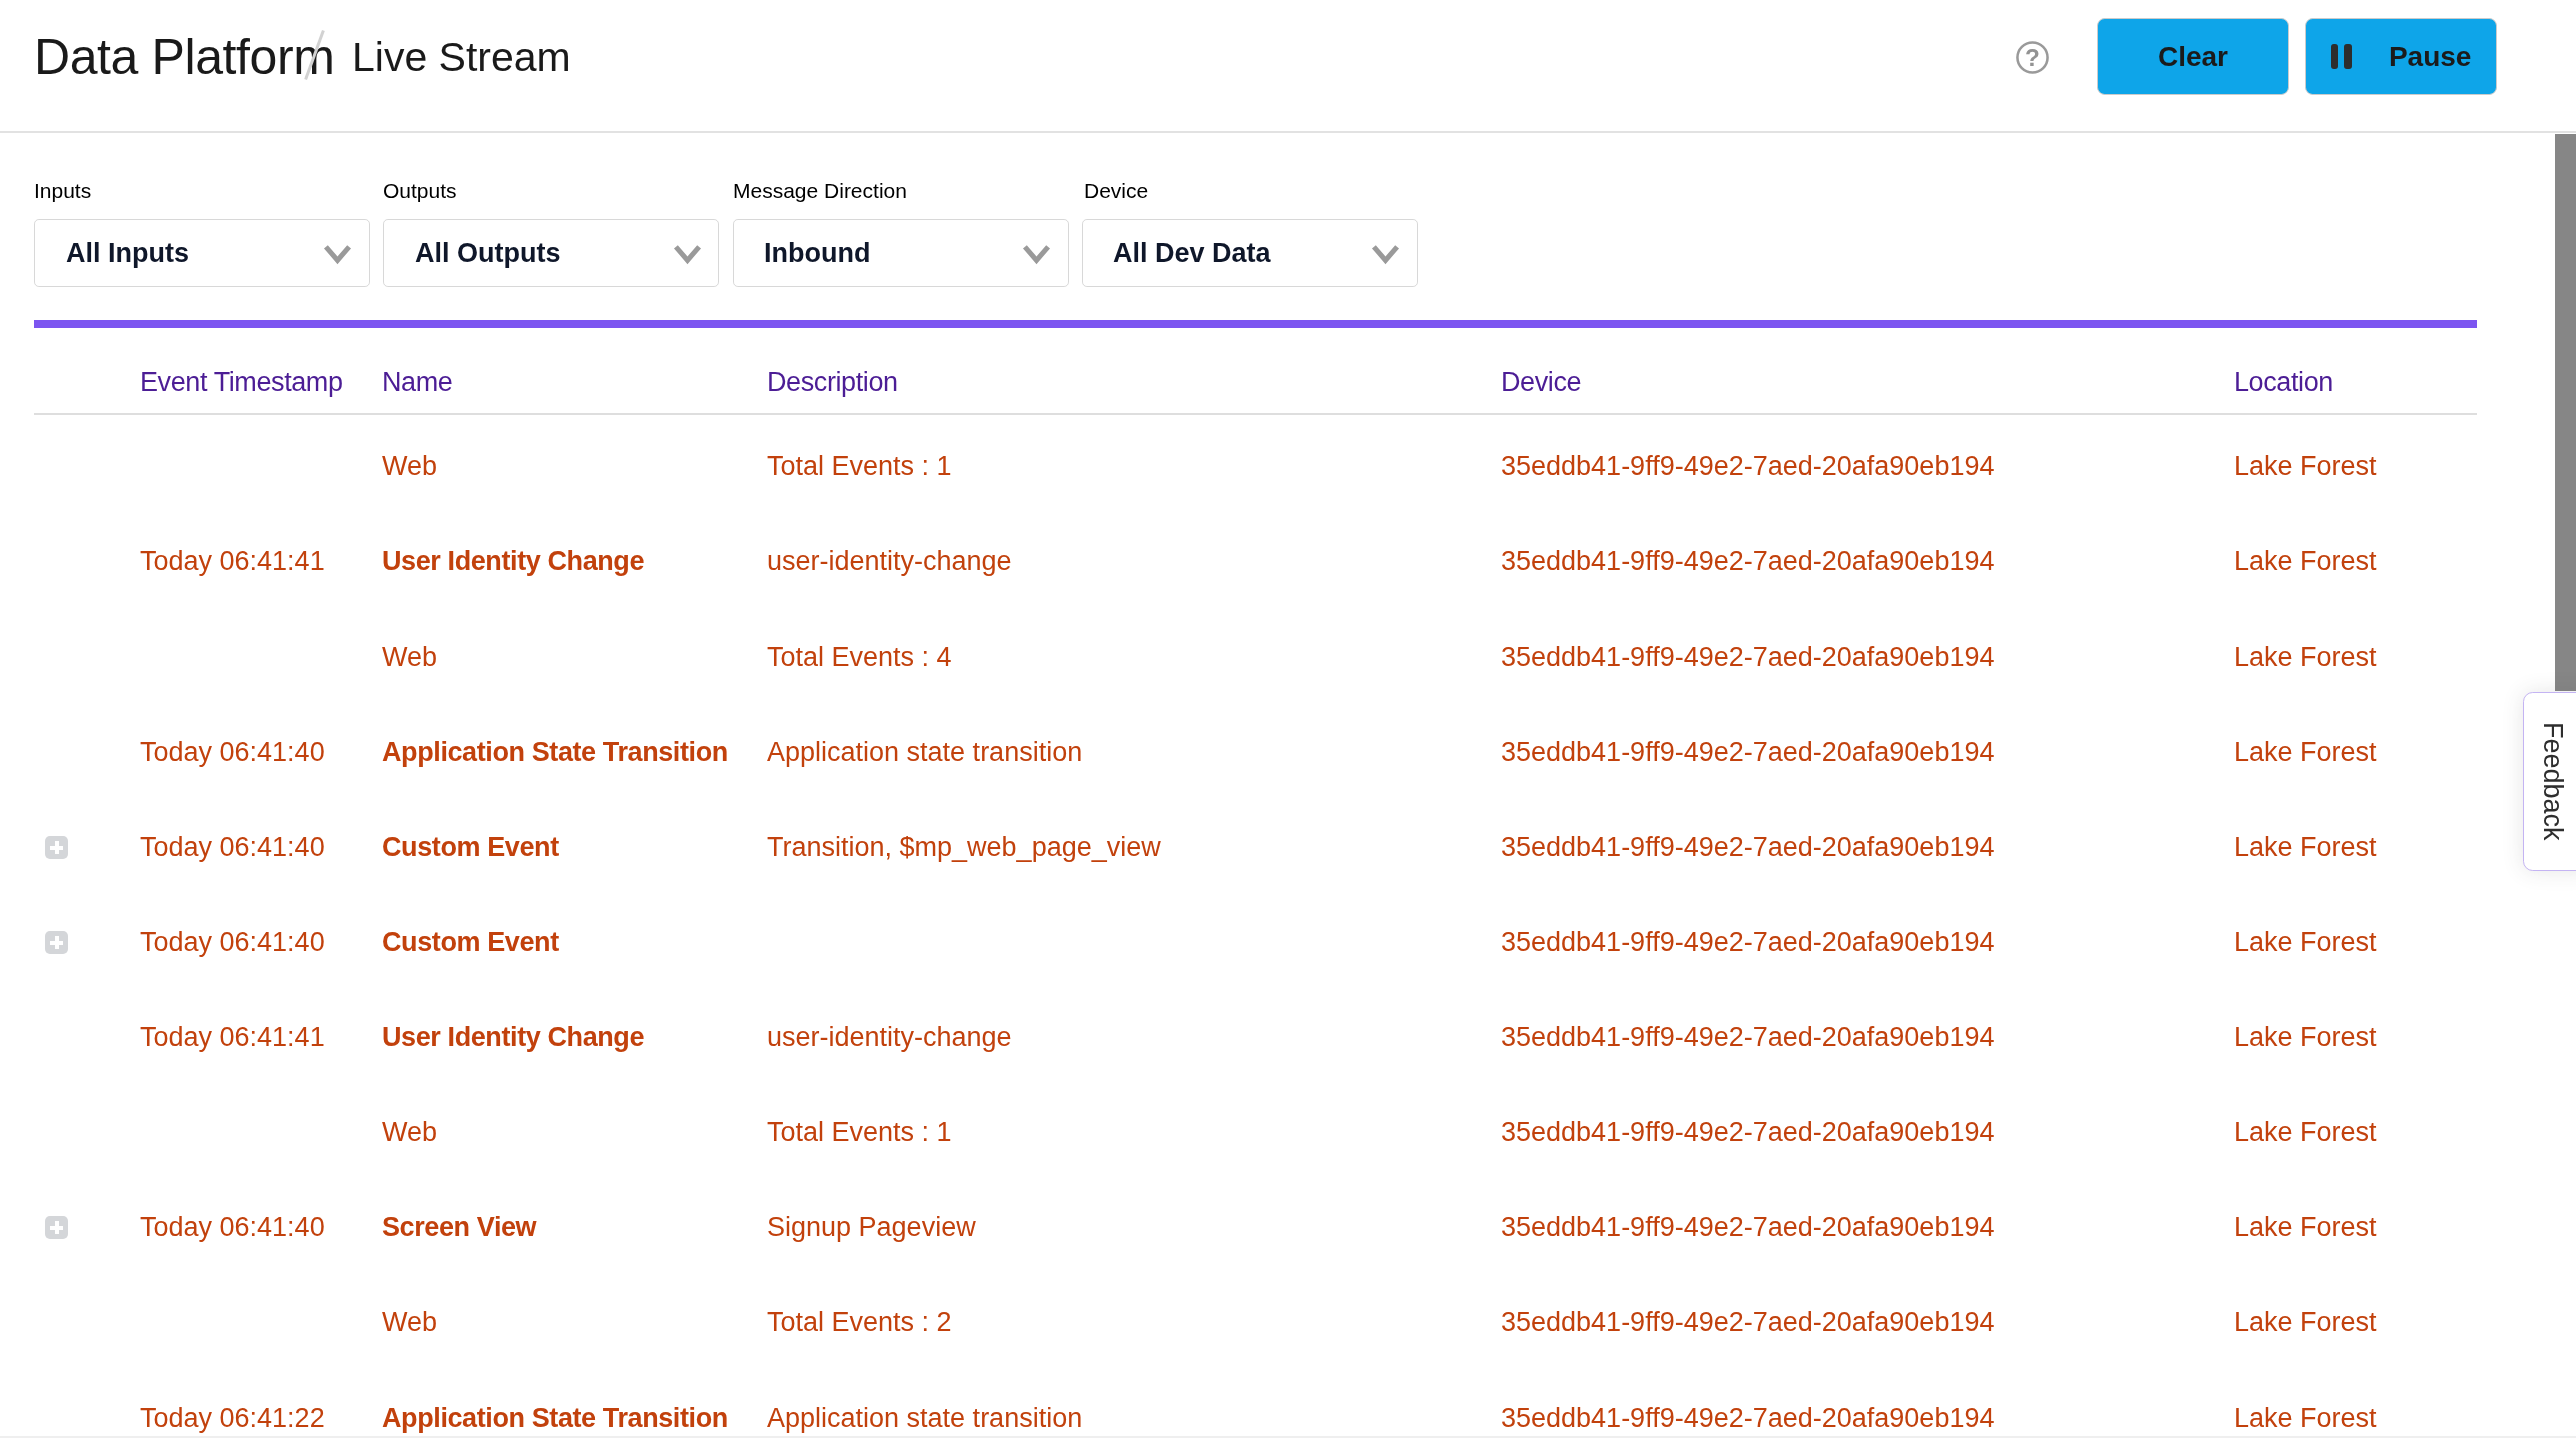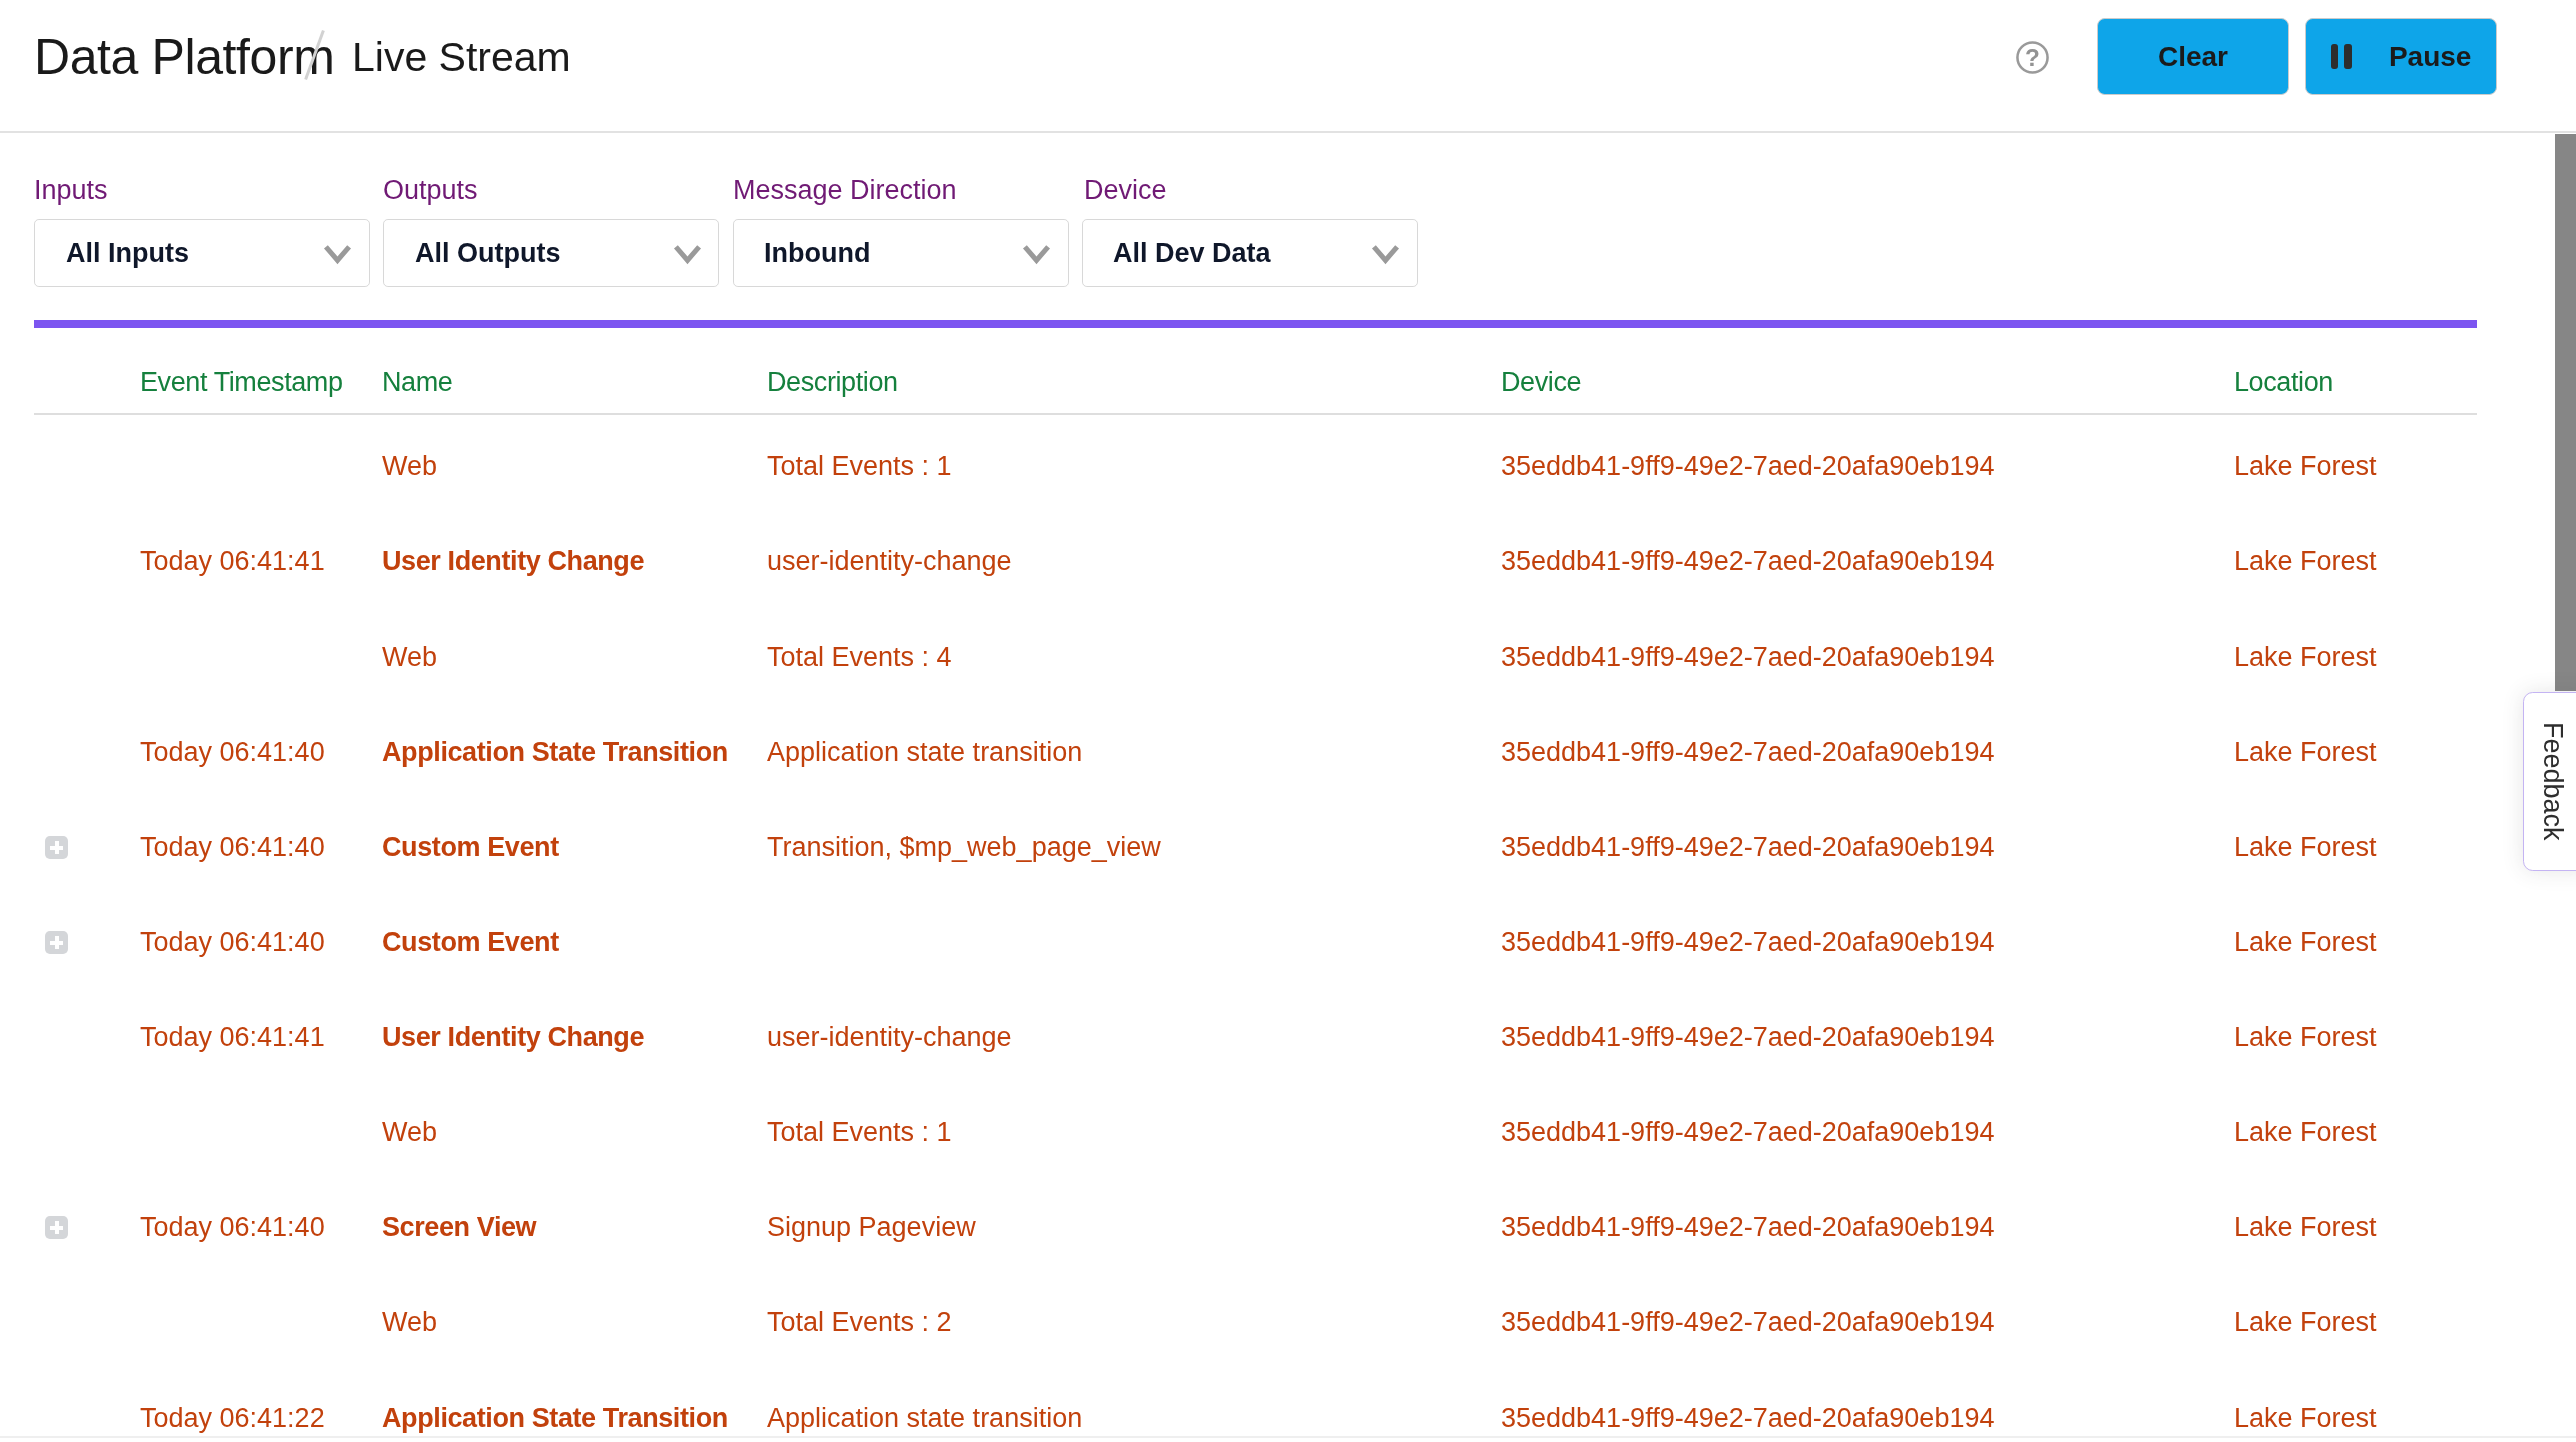--- a/index.html
+++ b/index.html
@@ -14,30 +14,30 @@
   #helpicon { left:2015px; top:40px; }
   .btn { top:18.4px; height:77px; border:1.9px solid #cbcbcb; border-radius:7.8px;
          display:flex; align-items:center; justify-content:center;
          font-size:28px; font-weight:700; color:#1b1b1b; background:#0ea5e9; }
   #btn-clear { left:2097px; width:192px; }
   #btn-pause { left:2305px; width:192px; }
   .pbar { display:inline-block; width:7.8px; height:25px; background:#2d2d2d; border-radius:2.9px; }
   #hdr-border { left:0; top:131px; width:2576px; height:1.9px; background:#e2e2e2; }
 
   
-  .flabel { top:177px; font-size:27px; line-height:27px; color:#701a75; }
+  .flabel { top:177px; font-size:21px; line-height:27px; color:#000000; }
   .fbox { top:219px; width:336px; height:68px; border:1.9px solid #d8d8d8; border-radius:4.9px; background:#fff; }
   .fval { top:219px; height:68px; line-height:68px; font-size:27px; font-weight:700; color:#0f172a; }
   .chev { top:240px; }
 
   
   #purple { left:34px; top:320px; width:2443px; height:7.8px; background:#7c55f0; }
 
   
-  .th { top:369px; font-size:27px; line-height:27px; color:#15803d; letter-spacing:-0.4px; }
+  .th { top:369px; font-size:27px; line-height:27px; color:#4c1d95; letter-spacing:-0.4px; }
   #tbl-border { left:34px; top:413px; width:2443px; height:1.9px; background:#dedede; }
   .row { left:0; width:2477px; height:95px; }
   .cell { position:absolute; top:0; height:95px; line-height:95px; font-size:27px; color:#c2410c; white-space:nowrap; }
   .c-ts   { left:140px; }
   .c-name { left:382px; font-weight:700; letter-spacing:-0.4px; }
   .c-name-reg { left:382px; }
   .c-desc { left:767px; }
   .c-dev  { left:1501px; }
   .c-loc  { left:2234px; }
   .plus { position:absolute; left:45px; top:36px; width:23px; height:23px; background:#d4d6d9; border-radius:4.9px; }

